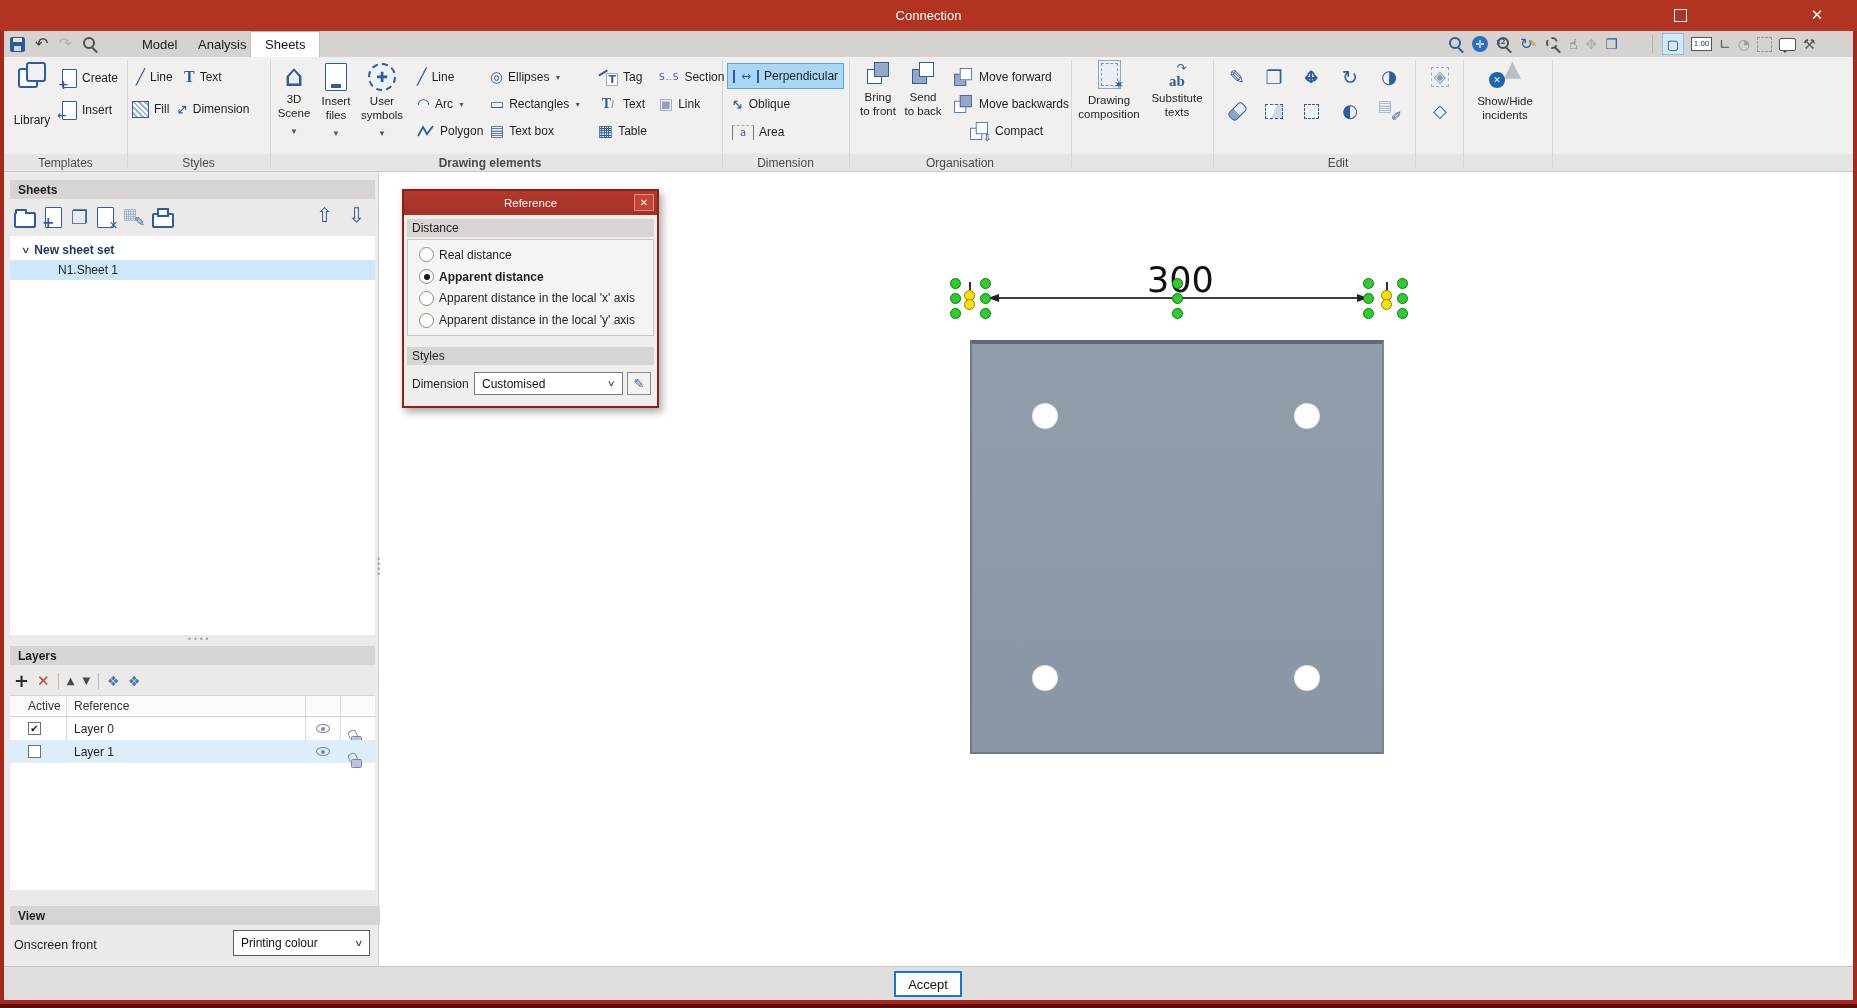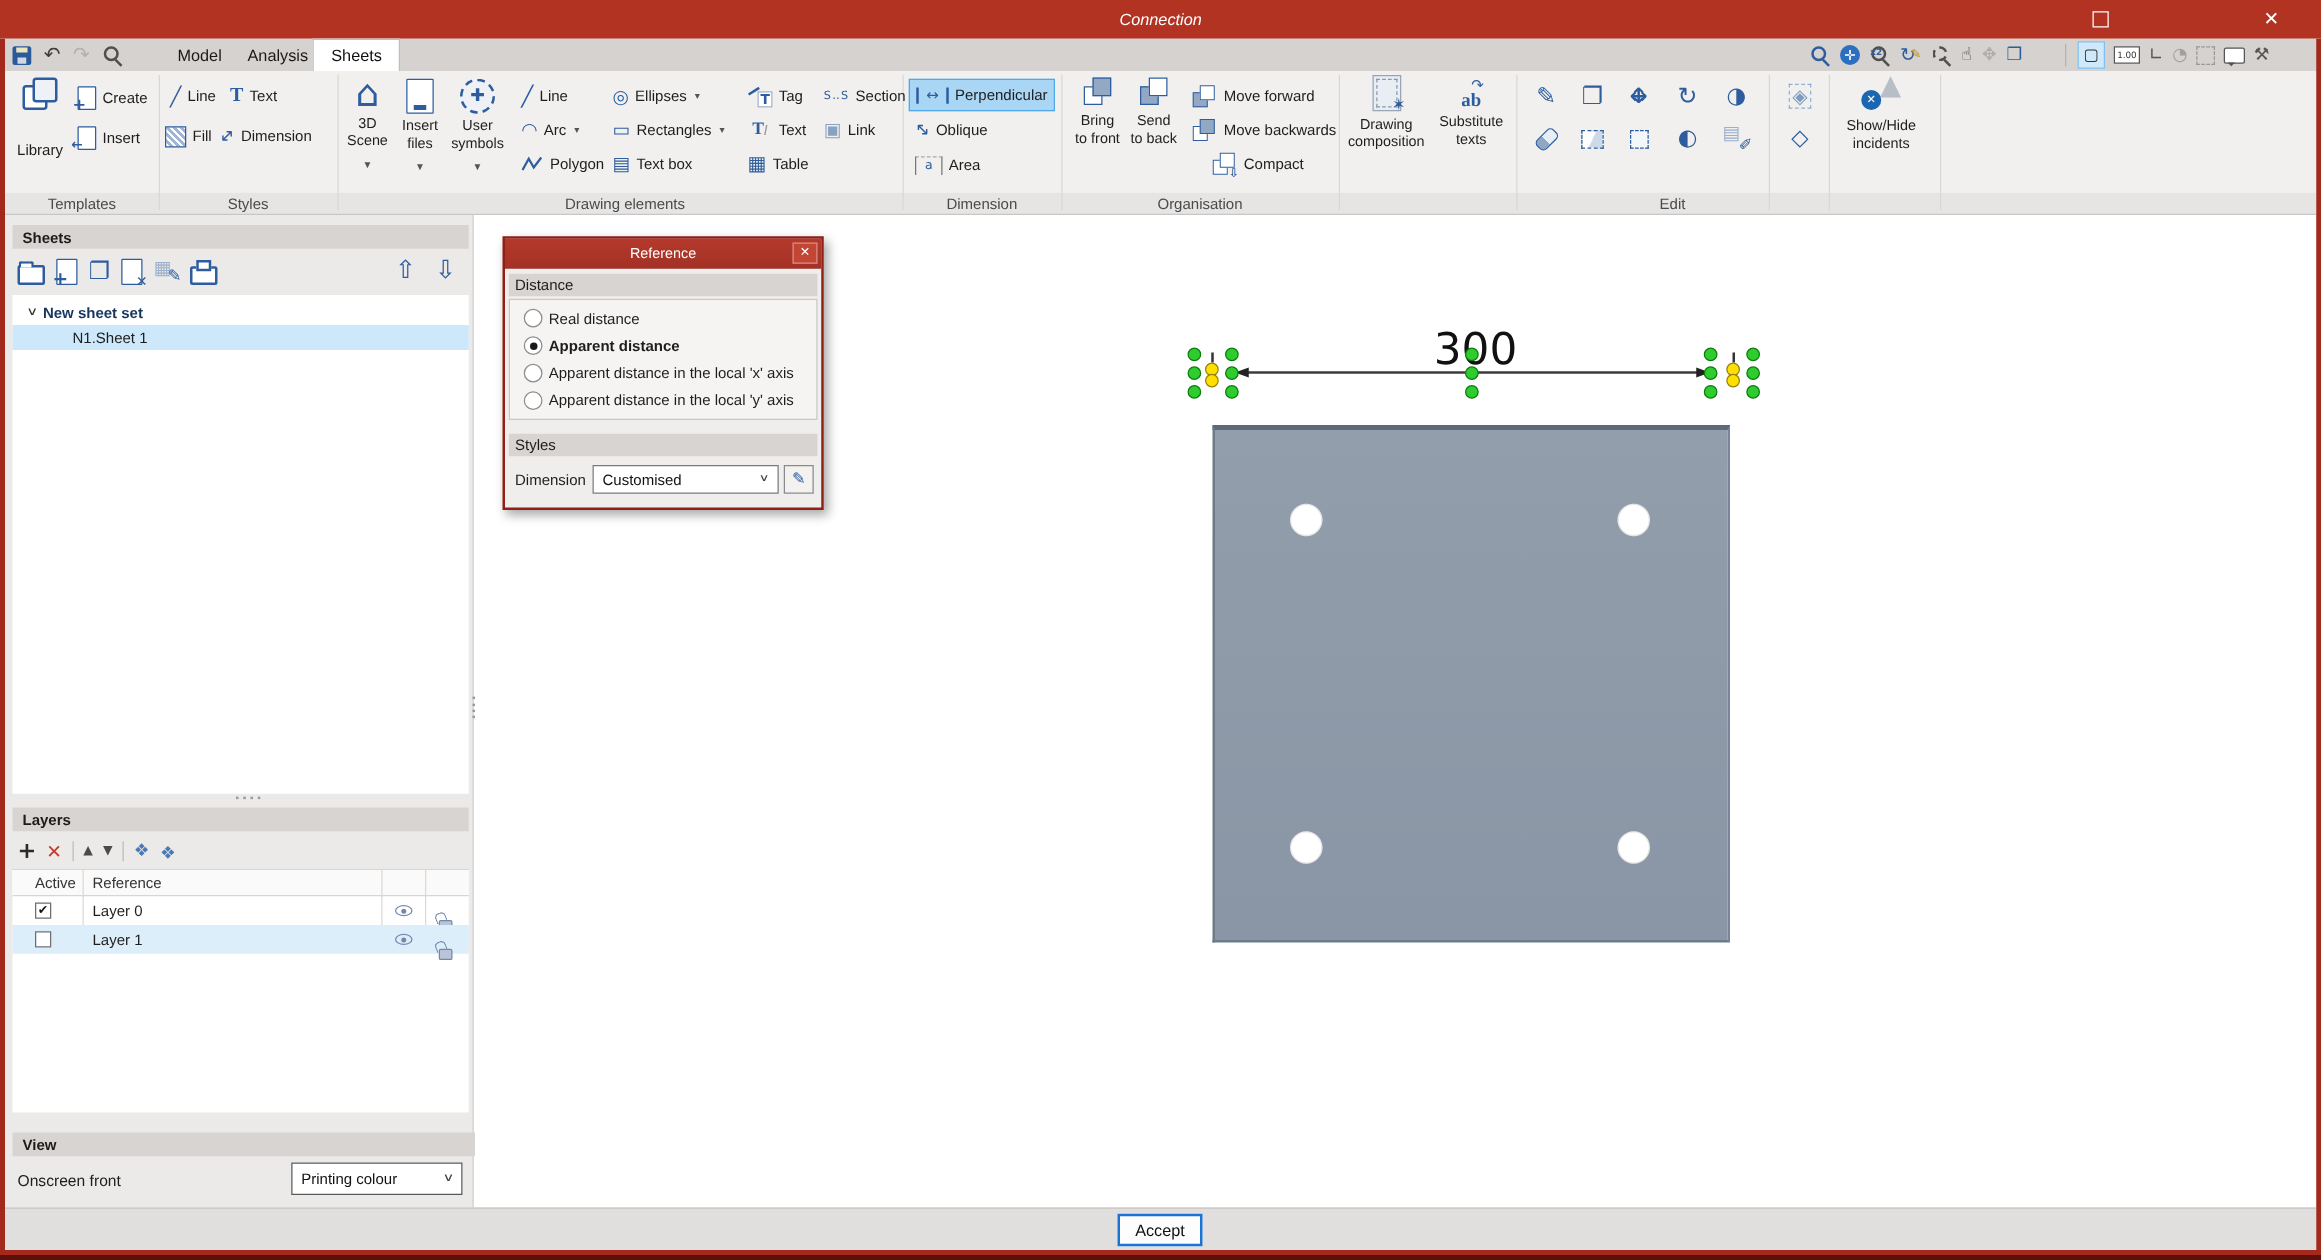--- a/index.html
+++ b/index.html
@@ -67,21 +67,21 @@
   .hg{position:absolute;width:9px;height:9px;border-radius:50%;background:#2ecc2e;border:1px solid #0b7d0b;}
   .hy{position:absolute;width:9px;height:9px;border-radius:50%;background:#ffdf00;border:1px solid #93800a;}
   .colsep{position:absolute;width:1px;background:#dcdad8;}
 </style>
 </head>
 <body>
 
 <div class="window">
 
   <div class="a" style="left:0;top:0;width:1857px;height:31px;background:#b23322;">
-    <div class="a" style="left:0;top:0;width:100%;height:31px;display:flex;align-items:center;justify-content:center;color:#fff;font-size:13px;font-style:italic;">Connection</div>
+    <div class="a" style="left:0;top:0;width:100%;height:31px;display:flex;align-items:center;justify-content:center;color:#fff;font-size:13px;">Connection</div>
     <div class="a" style="left:1664px;top:3px;width:32px;height:25px;display:flex;align-items:center;justify-content:center;">
       <span class="ic" style="width:11px;height:11px;border:1.5px solid #fff;"></span>
     </div>
     <div class="a" style="left:1798px;top:3px;width:38px;height:25px;display:flex;align-items:center;justify-content:center;color:#fff;font-size:15px;">
       <span class="ic">✕</span>
     </div>
   </div>
 
   <div class="a" style="left:0;top:31px;width:1857px;height:26px;background:#d5d2d0;">
     <div class="a row" style="left:10px;top:0;height:26px;gap:10px;">
@@ -126,21 +126,21 @@
   <div class="a vsep" style="left:722px;top:60px;height:108px;"></div>
   <div class="a vsep" style="left:849px;top:60px;height:108px;"></div>
   <div class="a vsep" style="left:1071px;top:60px;height:108px;"></div>
   <div class="a vsep" style="left:1213px;top:60px;height:108px;"></div>
   <div class="a vsep" style="left:1415px;top:60px;height:108px;"></div>
   <div class="a vsep" style="left:1463px;top:60px;height:108px;"></div>
   <div class="a vsep" style="left:1552px;top:60px;height:108px;"></div>
 
   <div class="a glabel" style="left:4px;top:156px;width:123px;">Templates</div>
   <div class="a glabel" style="left:127px;top:156px;width:143px;">Styles</div>
-  <div class="a glabel" style="left:274px;top:156px;width:452px;">Drawing elements</div>
+  <div class="a glabel" style="left:264px;top:156px;width:452px;font-weight:bold;">Drawing elements</div>
   <div class="a glabel" style="left:722px;top:156px;width:127px;">Dimension</div>
   <div class="a glabel" style="left:849px;top:156px;width:222px;">Organisation</div>
   <div class="a glabel" style="left:1213px;top:156px;width:250px;">Edit</div>
 
   <div class="a bigbtn" style="left:6px;top:62px;width:52px;">
     <span class="ic i-lib"></span>
     <span class="lbl" style="margin-top:25px;">Library</span>
   </div>
   <div class="a row" style="left:62px;top:66px;height:24px;">
     <span class="ic i-doc" style="width:13px;height:17px;">

